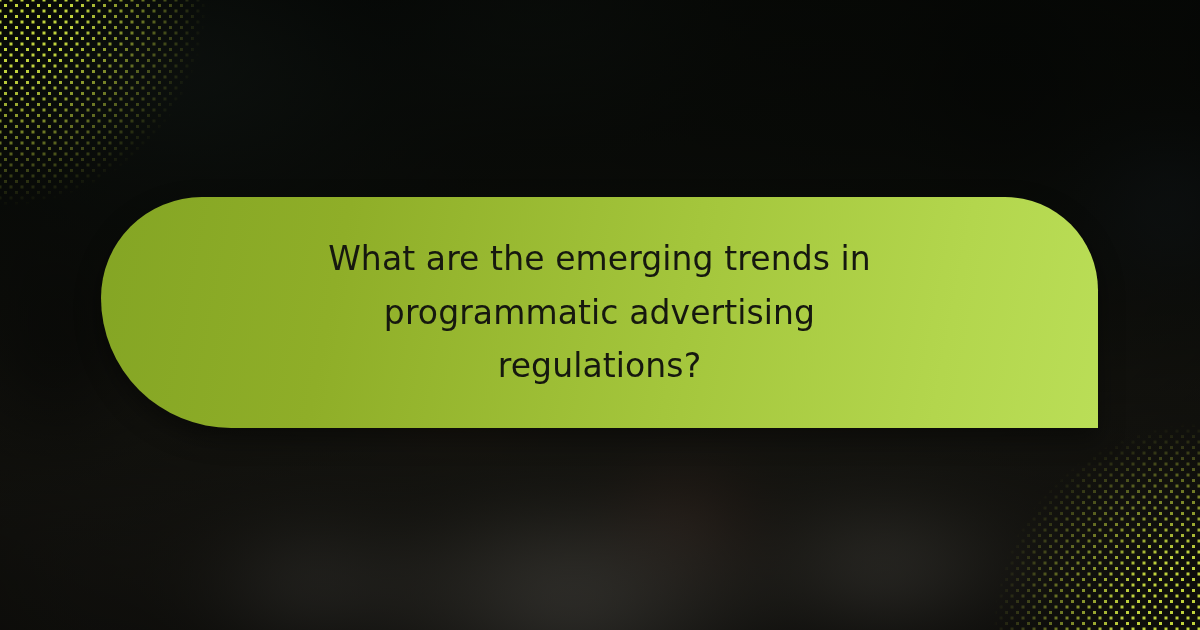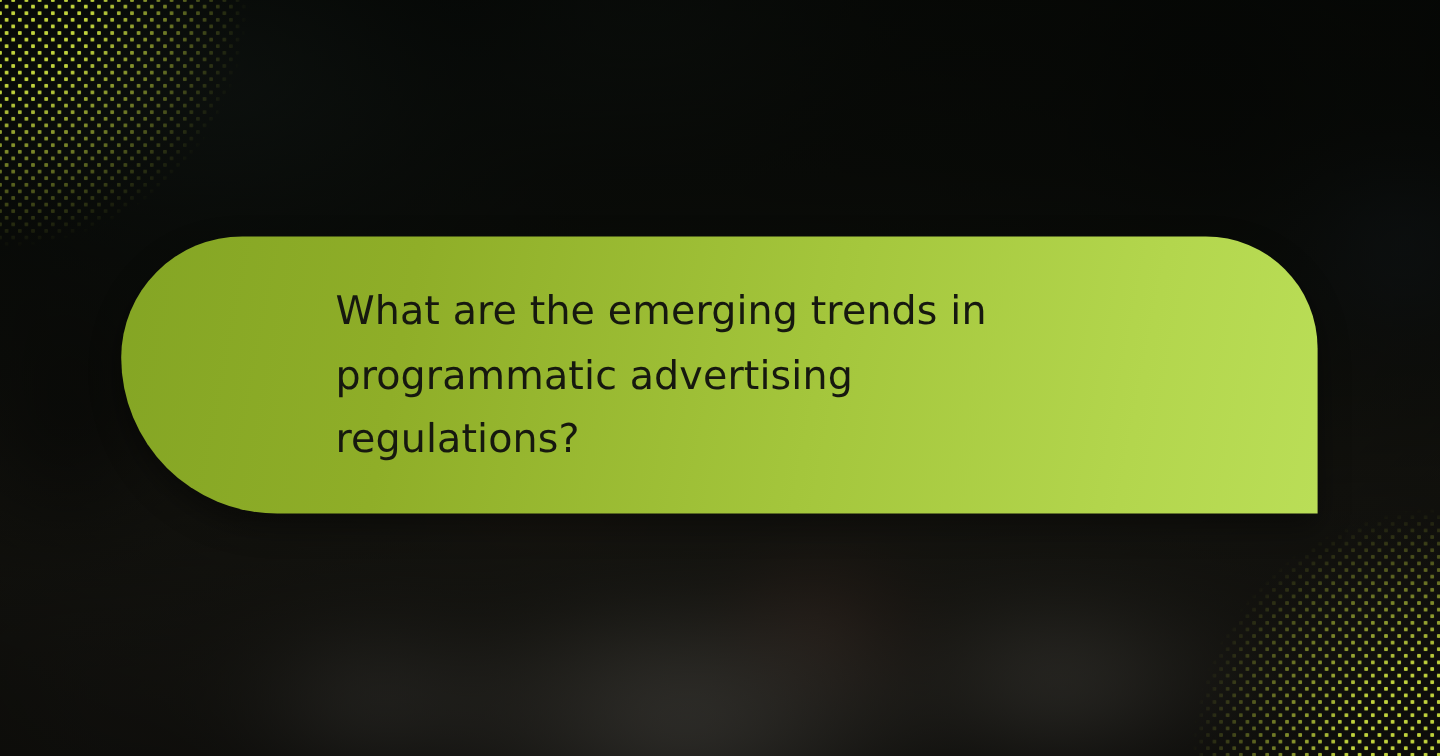--- a/index.html
+++ b/index.html
@@ -103,21 +103,21 @@
     box-shadow: 0 10px 26px rgba(0,0,0,0.42);
     display: flex;
     align-items: center;
     justify-content: center;
     box-sizing: border-box;
     padding: 0 120px;
   }
 
   .card-title {
     margin: 0;
-    text-align: left;
+    text-align: center;
     font-family: "DejaVu Sans", sans-serif;
     font-size: 33px;
     font-weight: 400;
     line-height: 1.63;
     letter-spacing: 0.1px;
     color: #16180f;
     max-width: 640px;
     white-space: pre-line;
   }
 </style>

